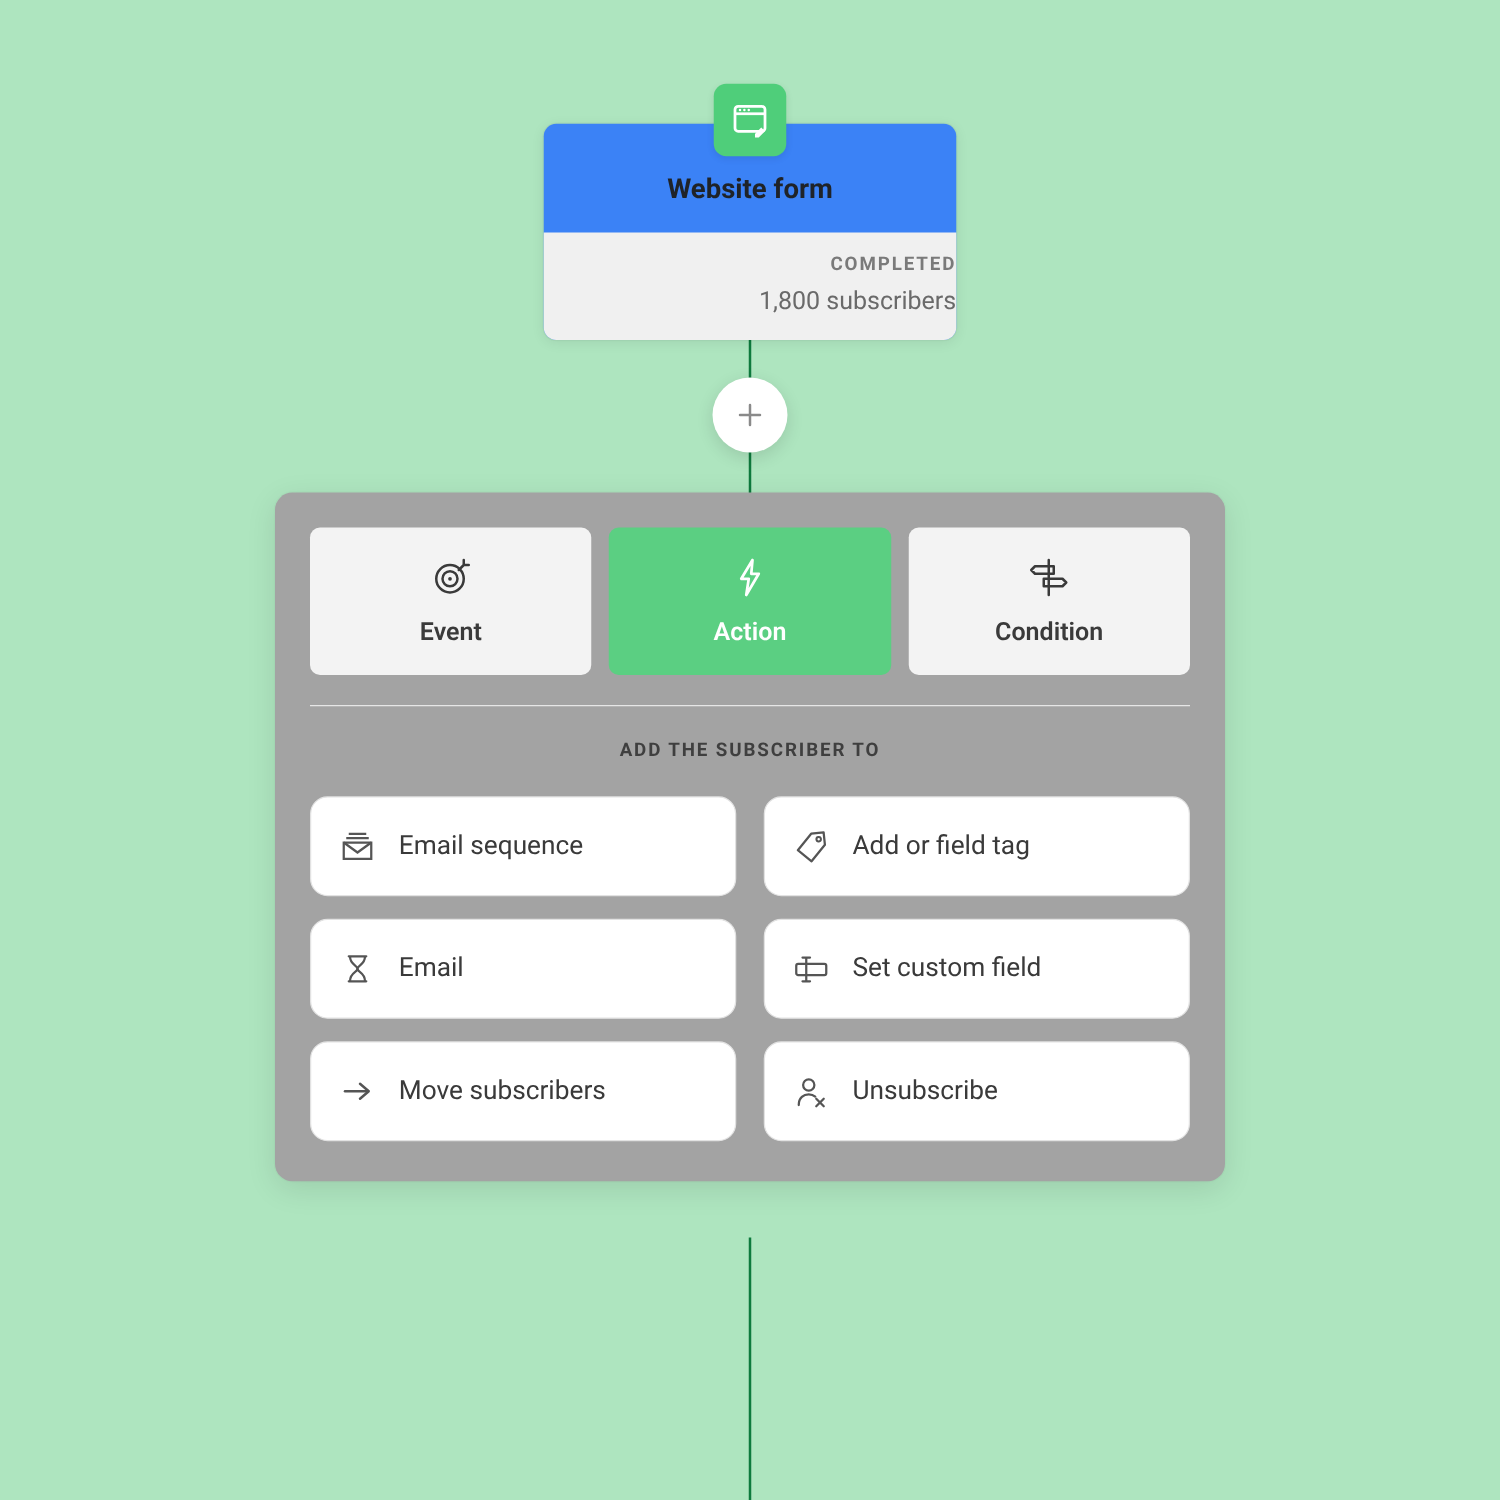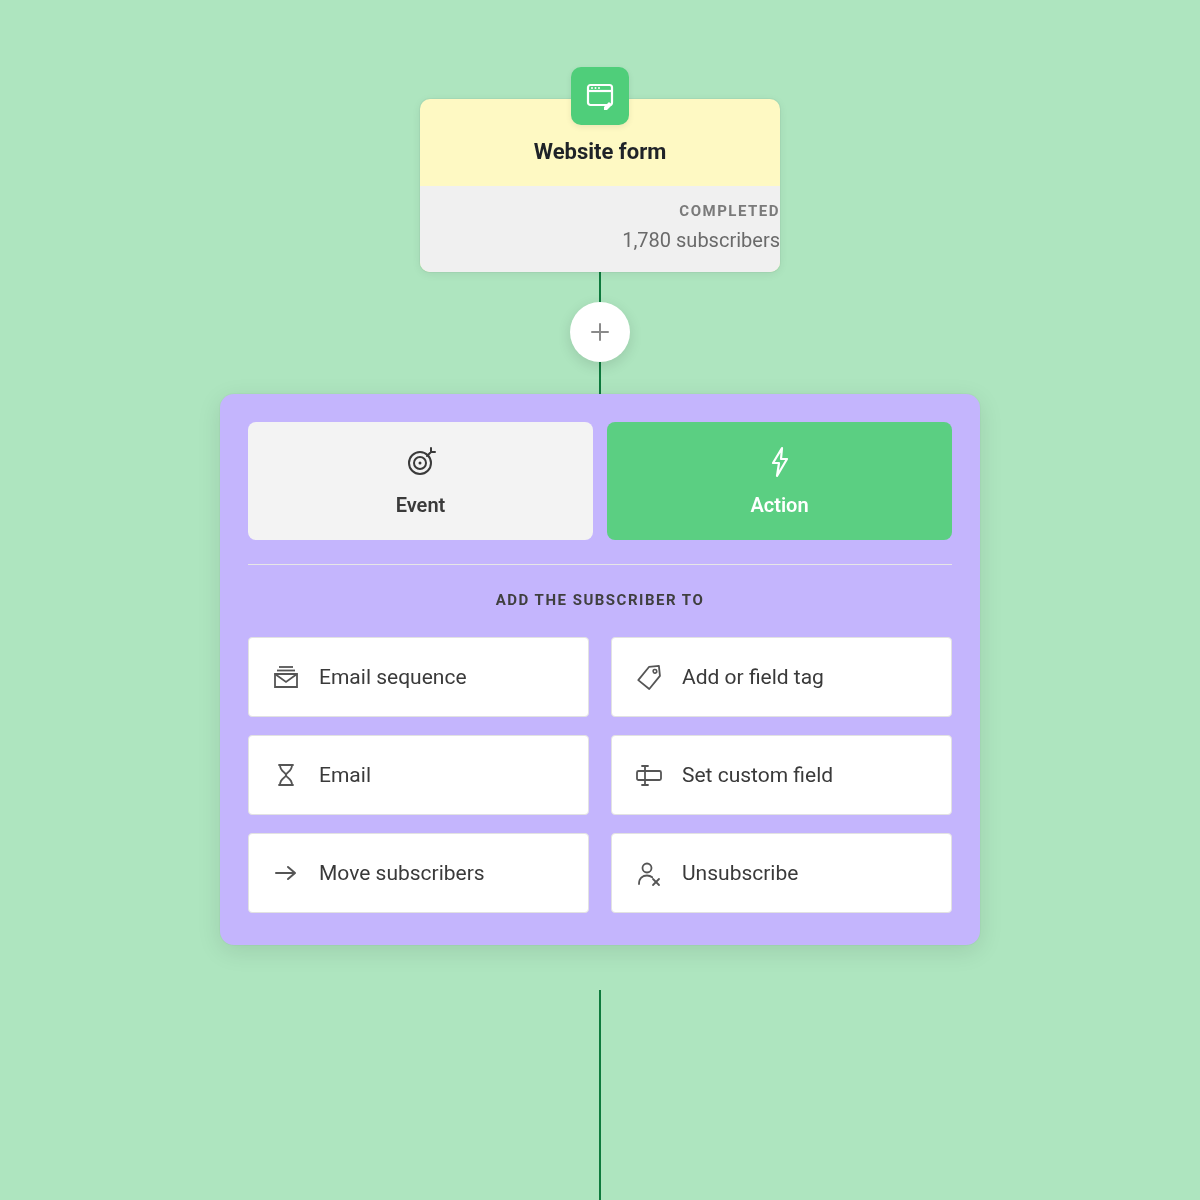--- a/index.html
+++ b/index.html
@@ -22,22 +22,22 @@
   }
   .connector.seg1 { top: 240px; height: 180px; }
   .connector.seg2 { top: 990px; height: 210px; }
 
   
   .trigger-card {
     position: absolute;
     top: 99px;
     left: 50%;
     transform: translateX(-50%);
-    width: 360px;
-    background: #fef9c3;
+    width: 330px;
+    background: #3b82f6;
     border-radius: 10px;
     box-shadow: 0 2px 10px rgba(0,0,0,0.07), 0 0 0 1px rgba(0,0,0,0.03);
     z-index: 2;
   }
   .trigger-icon {
     position: absolute;
     top: -32px;
     left: 50%;
     transform: translateX(-50%);
     width: 58px;
@@ -92,21 +92,21 @@
     cursor: pointer;
   }
 
   
   .selector-card {
     position: absolute;
     top: 394px;
     left: 50%;
     transform: translateX(-50%);
     width: 760px;
-    background: #c4b5fd;
+    background: #a3a3a3;
     border-radius: 14px;
     box-shadow: 0 6px 24px rgba(0,0,0,0.10), 0 0 0 1px rgba(0,0,0,0.02);
     padding: 28px 28px 32px 28px;
     z-index: 2;
   }
 
   .tabs {
     display: flex;
     gap: 14px;
   }
@@ -147,21 +147,21 @@
     margin-bottom: 28px;
   }
 
   .options {
     display: grid;
     grid-template-columns: 1fr 1fr;
     gap: 18px 22px;
   }
   .option {
     border: 1px solid #e2e2e2;
-    border-radius: 4px;
+    border-radius: 14px;
     height: 80px;
     display: flex;
     align-items: center;
     gap: 18px;
     padding: 0 22px;
     cursor: pointer;
     background: #fff;
   }
   .option-label {
     font-size: 21px;
@@ -191,21 +191,21 @@
       <line x1="4" y1="11" x2="28" y2="11" stroke="#fff" stroke-width="2.2"></line>
       <circle cx="8" cy="8" r="1" fill="#fff"></circle>
       <circle cx="11.5" cy="8" r="1" fill="#fff"></circle>
       <circle cx="15" cy="8" r="1" fill="#fff"></circle>
       <path d="M20 27 L25 22 L28 25 L23 30 L20 30 Z" fill="#fff"></path>
     </svg>
   </div>
   <div class="trigger-title">Website form</div>
   <div class="trigger-footer">
     <div class="trigger-status">COMPLETED</div>
-    <div class="trigger-sub">1,780 subscribers</div>
+    <div class="trigger-sub">1,800 subscribers</div>
   </div>
 </div>
 
 <div class="add-btn">
   <span>
     <svg width="22" height="22" viewBox="0 0 22 22">
       <line x1="11" y1="3" x2="11" y2="19" stroke="#8a8a8a" stroke-width="2" stroke-linecap="round"></line>
       <line x1="3" y1="11" x2="19" y2="11" stroke="#8a8a8a" stroke-width="2" stroke-linecap="round"></line>
     </svg>
   </span>
@@ -228,20 +228,30 @@
 
     <div class="tab active">
       <span>
         <svg width="30" height="34" viewBox="0 0 30 34" fill="none">
           <path d="M17 3 L8 18 L14 18 L12 31 L22 14 L16 14 Z" stroke="#fff" stroke-width="2.2" stroke-linejoin="round" fill="none"></path>
         </svg>
       </span>
       <span class="tab-label">Action</span>
     </div>
 
+    <div class="tab">
+      <span>
+        <svg width="36" height="34" viewBox="0 0 36 34" fill="none">
+          <line x1="18" y1="3" x2="18" y2="31" stroke="#3a3a3a" stroke-width="2" stroke-linecap="round"></line>
+          <path d="M7 8 L22 8 L22 14 L7 14 L4 11 Z" stroke="#3a3a3a" stroke-width="2" stroke-linejoin="round" fill="none"></path>
+          <path d="M14 18 L29 18 L32 21 L29 24 L14 24 Z" stroke="#3a3a3a" stroke-width="2" stroke-linejoin="round" fill="none"></path>
+        </svg>
+      </span>
+      <span class="tab-label">Condition</span>
+    </div>
   </div>
 
   <div class="divider"></div>
 
   <div class="section-header">ADD THE SUBSCRIBER TO</div>
 
   <div class="options">
 
     <div class="option">
       <span class="opt-icon">

